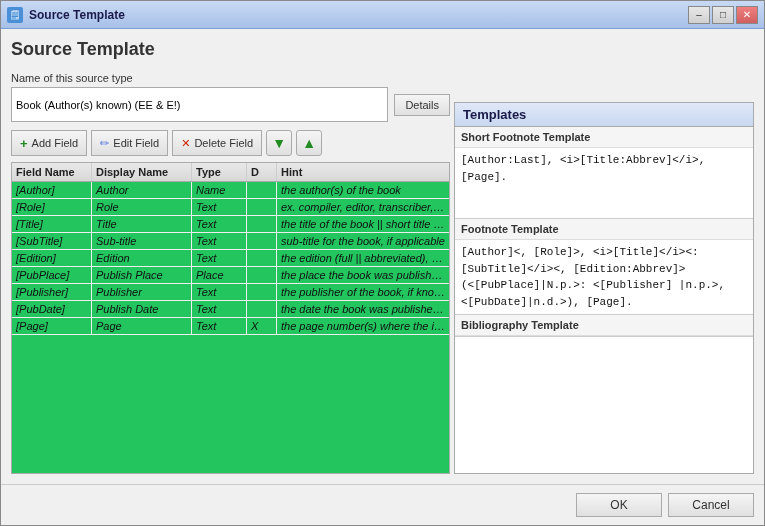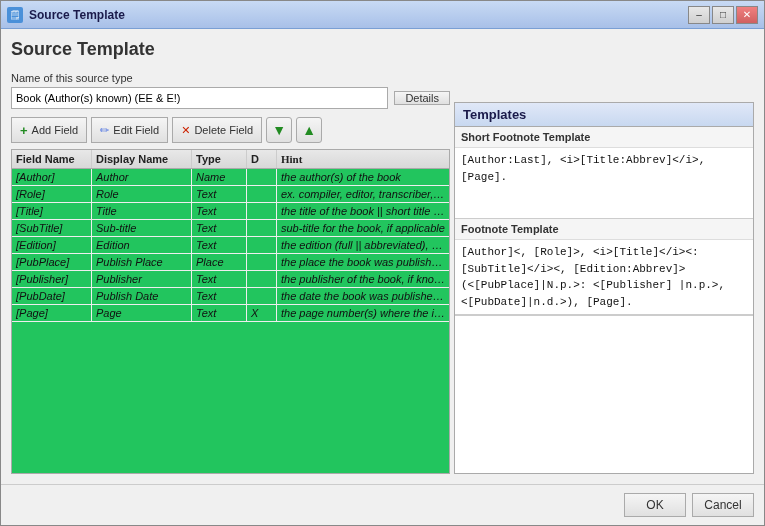--- a/index.html
+++ b/index.html
@@ -102,28 +102,28 @@
       color: #333;
       margin-bottom: 3px;
     }
     .field-row {
       display: flex;
       gap: 6px;
       align-items: center;
     }
     .text-input {
       flex: 1;
-      height: 22px;
+      height: 35px;
       border: 1px solid #aaa;
       background: white;
       padding: 2px 4px;
       font-size: 11px;
     }
     .btn {
-      height: 14px;
+      height: 22px;
       padding: 0 10px;
       background: linear-gradient(to bottom, #f5f5f5, #e0e0e0);
       border: 1px solid #aaa;
       cursor: pointer;
       font-size: 11px;
       color: #333;
       white-space: nowrap;
     }
     .toolbar {
       display: flex;
@@ -175,21 +175,21 @@
       border-bottom: 1px solid #aaa;
       flex-shrink: 0;
     }
     .th {
       padding: 3px 4px;
       font-size: 11px;
       font-weight: bold;
       border-right: 1px solid #ccc;
       color: #222;
     }
-    .th:last-child { border-right: none; font-family: Liberation Serif, serif; }
+    .th:last-child { border-right: none; }
     .table-body {
       flex: 1;
       overflow-y: auto;
     }
     .table-row {
       display: grid;
       grid-template-columns: 80px 100px 55px 30px 1fr;
       border-bottom: 1px solid #eee;
     }
     .td {
@@ -252,21 +252,21 @@
     .footer {
       padding: 8px 10px;
       display: flex;
       justify-content: flex-end;
       gap: 6px;
       border-top: 1px solid #ccc;
       background: #f0f0f0;
       flex-shrink: 0;
     }
     .footer-btn {
-      width: 62px;
+      width: 86px;
       height: 24px;
       background: linear-gradient(to bottom, #f5f5f5, #e0e0e0);
       border: 1px solid #aaa;
       cursor: pointer;
       font-size: 12px;
       color: #333;
     }
   </style>
 </head>
 <body>
@@ -411,20 +411,21 @@
             <div class="template-section">
               <div class="template-section-header">Footnote Template</div>
               <div class="template-scroll-wrapper">
                 <div class="template-content">[Author]&lt;, [Role]&gt;, &lt;i&gt;[Title]&lt;/i&gt;&lt;: [SubTitle]&lt;/i&gt;&lt;,
 [Edition:Abbrev]&gt; (&lt;[PubPlace]|N.p.&gt;: &lt;[Publisher]
 |n.p.&gt;, &lt;[PubDate]|n.d.&gt;), [Page].</div>
               </div>
             </div>
 
             <div class="template-section">
+              <div class="template-section-header">Bibliography Template</div>
             </div>
 
           </div>
         </div>
       </div>
     </div>
   </div>
 
   <div class="footer">
     <button class="footer-btn">OK</button>

